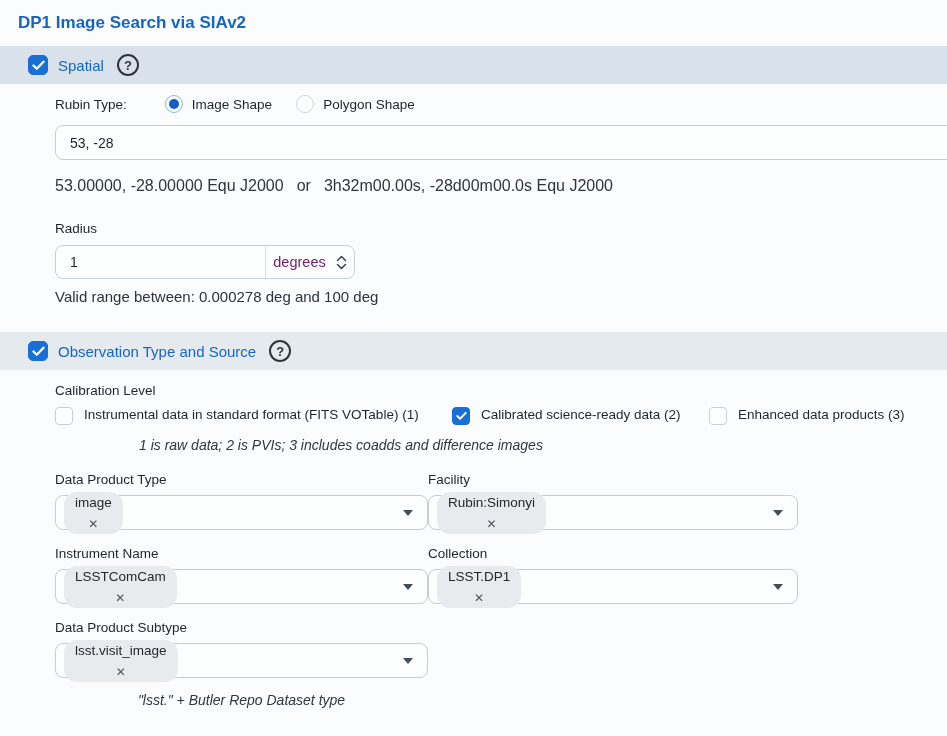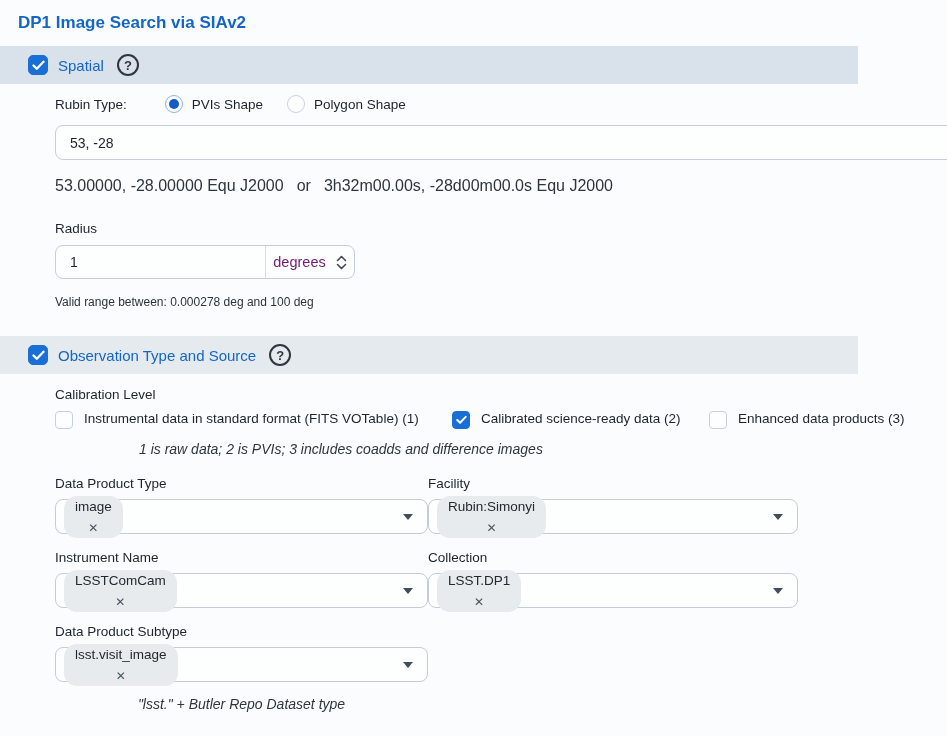--- a/index.html
+++ b/index.html
@@ -18,21 +18,21 @@
     font-size: 17px;
     font-weight: bold;
     color: #1566c4;
   }
 
   
   .band {
     display: flex;
     align-items: center;
     height: 38px;
-    width: 858px;
+    width: 947px;
     padding-left: 28px;
   }
   .band-spatial { margin-top: 13px; background: #d9e1ea; }
   .band-obs     { margin-top: 27px; background: #e5eaef; }
   .band-label {
     margin-left: 10px;
     font-size: 15px;
     color: #1566c4;
   }
   .help {
@@ -123,21 +123,21 @@
   .unit-select {
     width: 107px;
     display: flex; align-items: center; justify-content: center;
     gap: 10px;
     cursor: pointer;
     font-size: 14.5px; color: #701a75;
   }
   .stepper { display: flex; flex-direction: column; gap: 1px; }
   .stepper svg { display: block; }
 
-  .valid-range { margin-top: 16px; font-size: 12px; color: #2b333c; }
+  .valid-range { margin-top: 9px; font-size: 15px; color: #2b333c; }
 
   .cal-label { margin-top: 13px; font-size: 13.5px; }
   .cal-row { position: relative; margin-top: 9px; height: 20px; }
   .cal-item {
     position: absolute; top: 0;
     display: flex; 
     cursor: pointer;
   }
   .cal-item .cb { margin-right: 11px; }
   .cal-item .txt { font-size: 13.5px; white-space: nowrap; }
@@ -216,21 +216,21 @@
   </div>
 
   <div class="section-body">
 
     <div class="shape-row">
       <span class="lbl">Rubin Type:</span>
       <span class="radio-group first">
         <span class="radio selected">
             <span class="dot"></span>
           </span>
-        <span class="radio-label">PVIs Shape</span>
+        <span class="radio-label">Image Shape</span>
       </span>
       <span class="radio-group second">
         <span class="radio"></span>
         <span class="radio-label">Polygon Shape</span>
       </span>
     </div>
 
     <input class="coord-input" type="text" value="53, -28" style="">
 
     <div class="feedback">

